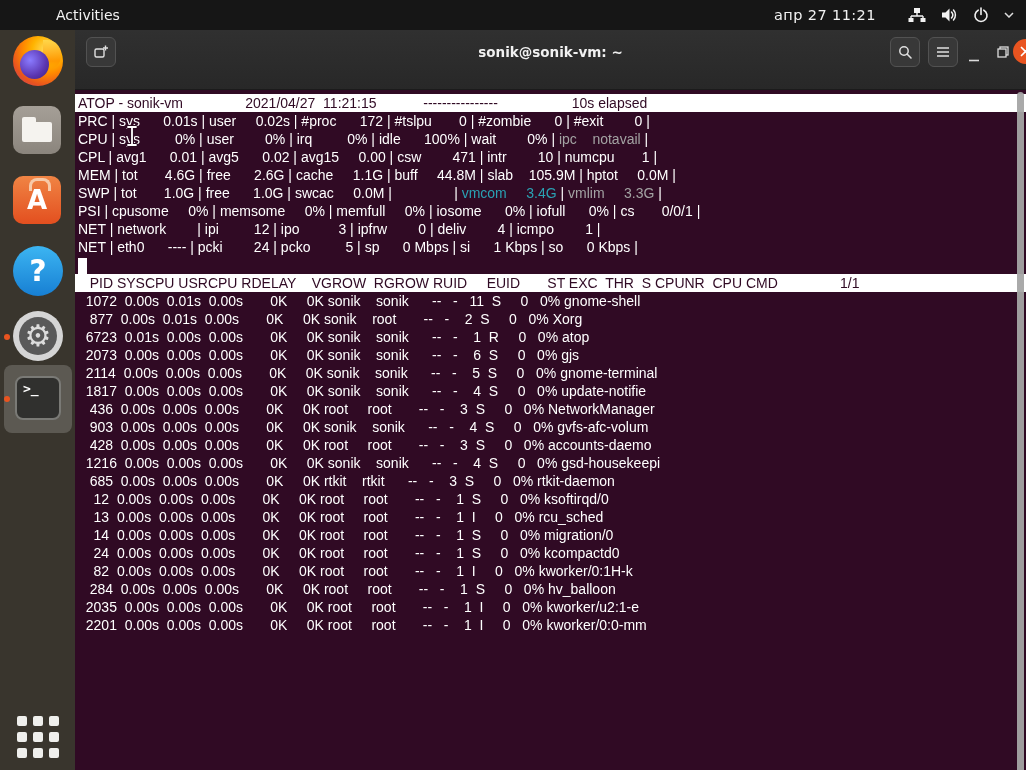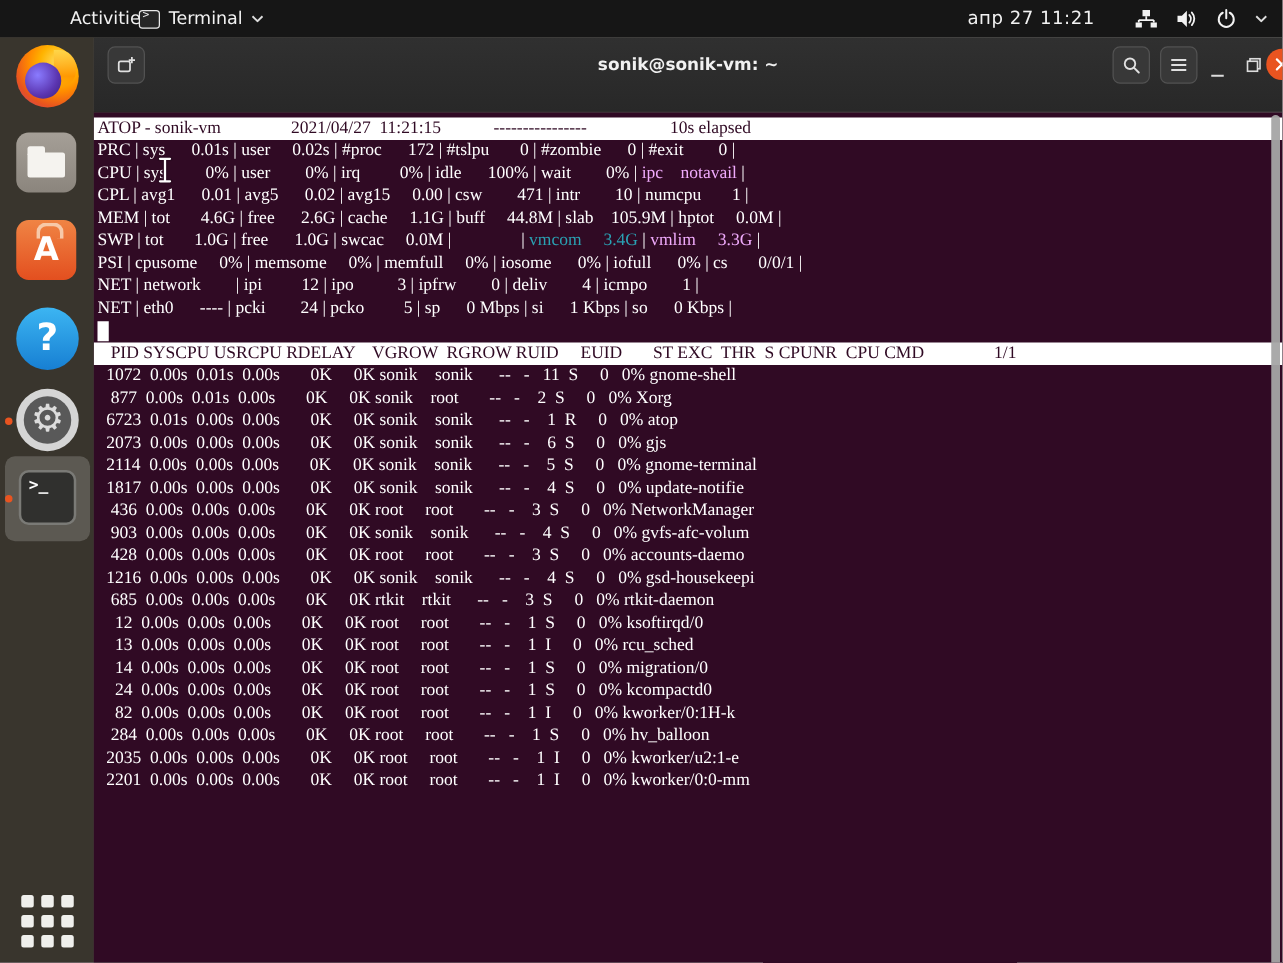--- a/index.html
+++ b/index.html
@@ -90,46 +90,39 @@
   #btn-menu { right:68px; }
   #wm-min { position:absolute; right:44px; top:12px; width:16px; height:20px; color:#dcdcdc;
     display:flex; align-items:flex-end; justify-content:center; }
   #wm-restore { position:absolute; right:16px; top:14px; }
   #wm-close { position:absolute; right:-12px; top:9px; width:25px; height:25px; border-radius:50%;
     display:flex; align-items:center; justify-content:center; }
   #win-title { position:absolute; left:0; right:0; top:0; height:44px; line-height:44px; text-align:center;
     color:#f1f1f1; font-size:13.5px; font-weight:bold; }
 
   #content { position:relative; height:689px; background:#300A24; overflow:hidden; }
-  #term { margin:0; padding:4px 0 0 3px; font-family:Liberation Serif, serif;
+  #term { margin:0; padding:4px 0 0 3px; font-family:Liberation Sans, sans-serif;
     font-size:14px; line-height:18px; color:#ffffff; }
   .tl { height:18px; white-space:pre; }
   .tl.rev { background:#ffffff; color:#300A24; margin-left:-3px; padding-left:3px; width:951px; }
-  .green { color:#f0abfc; }
+  .green { color:#a3a3a3; }
   .cyan  { color:#2AA1B3; }
   .cur { display:inline-block; width:9px; height:16px; background:#ffffff; vertical-align:middle; }
 
   #scrollthumb { position:absolute; right:2px; top:2px; width:7px; height:683px;
     background:#a5a5a5; border-radius:4px; opacity:.95; }
 
   
   #mousecursor { position:absolute; left:125px; top:125px; }
 </style>
 </head>
 <body>
 
 <div id="topbar">
   <div id="activities">Activities</div>
-  <div id="appmenu">
-    <span class="mini-term"></span>
-    <span>Terminal</span>
-    <svg width="10" height="6" viewBox="0 0 10 6">
-        <polyline points="1,1 5,5 9,1" fill="none" stroke="#ddd" stroke-width="1.5"></polyline>
-      </svg>
-  </div>
   <div id="clock">апр 27  11:21</div>
   <div id="sysicons">
     <svg width="18" height="16" viewBox="0 0 18 16">
       <rect x="6" y="1" width="6" height="5" fill="#f2f2f2"></rect>
       <path d="M9 6v3 M3 9h12 M3 9v2 M15 9v2" stroke="#f2f2f2" stroke-width="1.4" fill="none"></path>
       <rect x="0.5" y="11" width="5" height="4" fill="#f2f2f2"></rect>
       <rect x="12.5" y="11" width="5" height="4" fill="#f2f2f2"></rect>
     </svg>
     <svg width="17" height="16" viewBox="0 0 17 16">
       <polygon points="1,5.5 4.5,5.5 8.5,1.5 8.5,14.5 4.5,10.5 1,10.5" fill="#f2f2f2"></polygon>

